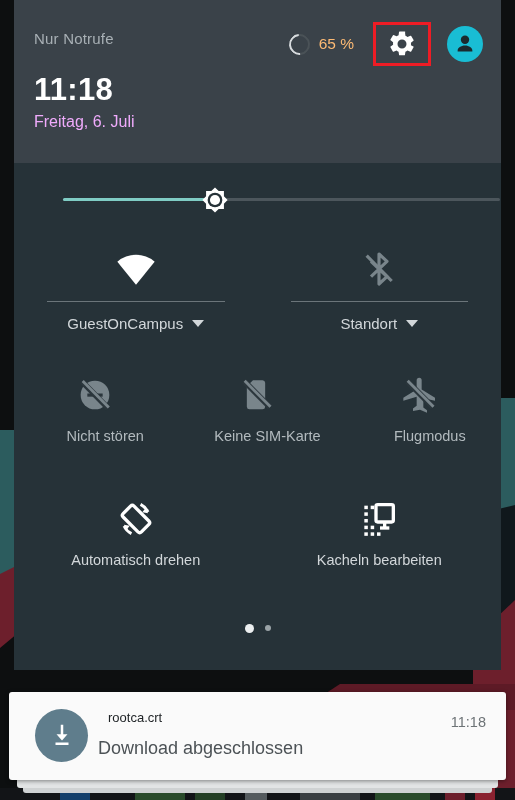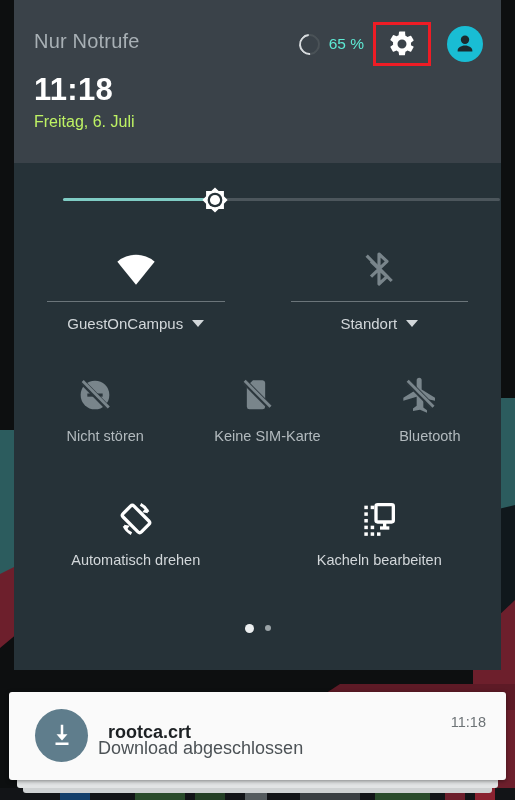--- a/index.html
+++ b/index.html
@@ -31,39 +31,39 @@
   
   #shade {
     position:absolute; left:14px; top:0; width:487px; height:670px;
     background:#263238;
   }
   #shade-header {
     height:163px; background:#3a4249; padding:0; position:relative;
   }
   .carrier {
     position:absolute; left:20px; top:30px;
-    font-size:20px; color:#a8b0b5; letter-spacing:.2px;
+    font-size:15px; color:#a8b0b5; letter-spacing:.2px;
   }
   .status-right { position:absolute; right:14px; top:22px; display:flex;
                   align-items:center; gap:0; height:44px; }
   .batt-ring { width:21px; height:21px; border-radius:50%;
                border:2.5px solid #d6dadd;
                border-top-color:#4a5257; border-right-color:#4a5257;
                transform:rotate(40deg); margin-right:9px; }
-  .batt-pct { font-size:15.5px; color:#5eead4; margin-right:9px;
+  .batt-pct { font-size:15.5px; color:#fdba74; margin-right:19px;
               white-space:nowrap; }
   .gear-wrap { width:58px; height:44px; display:flex; align-items:center;
                justify-content:center; border:3px solid #ee1c25; margin-right:16px; }
   .avatar { width:36px; height:36px; border-radius:50%; background:#19bdd4;
             display:flex; align-items:center; justify-content:center;
             margin-right:4px; }
   .clock { position:absolute; left:20px; top:72px;
            font-size:31px; font-weight:bold; color:#ffffff; letter-spacing:.3px; }
   .dateline { position:absolute; left:20px; top:113px;
-              font-size:16px; color:#bef264; }
+              font-size:16px; color:#f0abfc; }
 
   
   #brightness { position:relative; height:72px; }
   .track { position:absolute; left:49px; top:35px; width:437px; height:3px;
            background:#4c565c; border-radius:2px; }
   .track .fill { position:absolute; left:0; top:0; height:3px; width:150px;
                  background:#7fccc4; border-radius:2px; }
   .thumb { position:absolute; left:180px; top:16px; width:42px; height:42px; }
 
   
@@ -98,22 +98,22 @@
   #notif-stack { position:absolute; left:9px; top:692px; width:497px; }
   #notif-card { background:#fafafa; border-radius:3px; height:88px;
                 position:relative; box-shadow:0 1px 4px rgba(0,0,0,.45); }
   #notif-shadow1 { position:absolute; left:8px; top:88px; width:481px; height:8px;
                    background:#e2e4e5; border-radius:0 0 3px 3px; }
   #notif-shadow2 { position:absolute; left:14px; top:96px; width:469px; height:5px;
                    background:#cfd2d3; border-radius:0 0 3px 3px; }
   .notif-ico { position:absolute; left:26px; top:17px; width:53px; height:53px;
                border-radius:50%; background:#5f7d8c;
                display:flex; align-items:center; justify-content:center; }
-  .notif-title { position:absolute; left:99px; top:30px;
-                 font-size:18px; font-weight:bold; color:#1d2124; }
+  .notif-title { position:absolute; left:99px; top:18px;
+                 font-size:13px; font-weight:normal; color:#1d2124; }
   .notif-sub { position:absolute; left:89px; top:46px;
                font-size:18px; color:#4c5256; }
   .notif-time { position:absolute; right:20px; top:22px;
                 font-size:14.5px; color:#6d7376; }
 </style>
 </head>
 <body>
 
 <div id="wallpaper">
   <div class="wp-teal-l"></div>
@@ -233,21 +233,21 @@
     </div>
 
     <div class="tile off">
       <div class="tile-ico">
         <svg width="40" height="40" viewBox="0 0 24 24">
           <path fill="#79858b" d="M21 15.5v-1.9l-8-4.9V3.2a1.5 1.5 0 0 0-3 0v5.5l-8 4.9v1.9l8-2.5v5.5l-2.2 1.6v1.5L12 20.8l4.2 1.8v-1.5L14 19.5V14l7 1.5z"></path>
           <line x1="4.4" y1="3.8" x2="19.8" y2="19.4" stroke="#2b363c" stroke-width="3.4"></line>
           <line x1="4.6" y1="3.5" x2="20.1" y2="19.1" stroke="#79858b" stroke-width="1.7"></line>
         </svg>
       </div>
-      <div class="tile-lbl">Bluetooth</div>
+      <div class="tile-lbl">Flugmodus</div>
     </div>
   </div>
 
   <div class="tile-row">
 
     <div class="tile">
       <div class="tile-ico">
         <svg width="42" height="42" viewBox="0 0 24 24">
           <g transform="rotate(-45 12 12)">
             <rect x="7.6" y="4.6" width="8.8" height="14.8" rx="1.4" fill="none" stroke="#ffffff" stroke-width="1.9"></rect>

